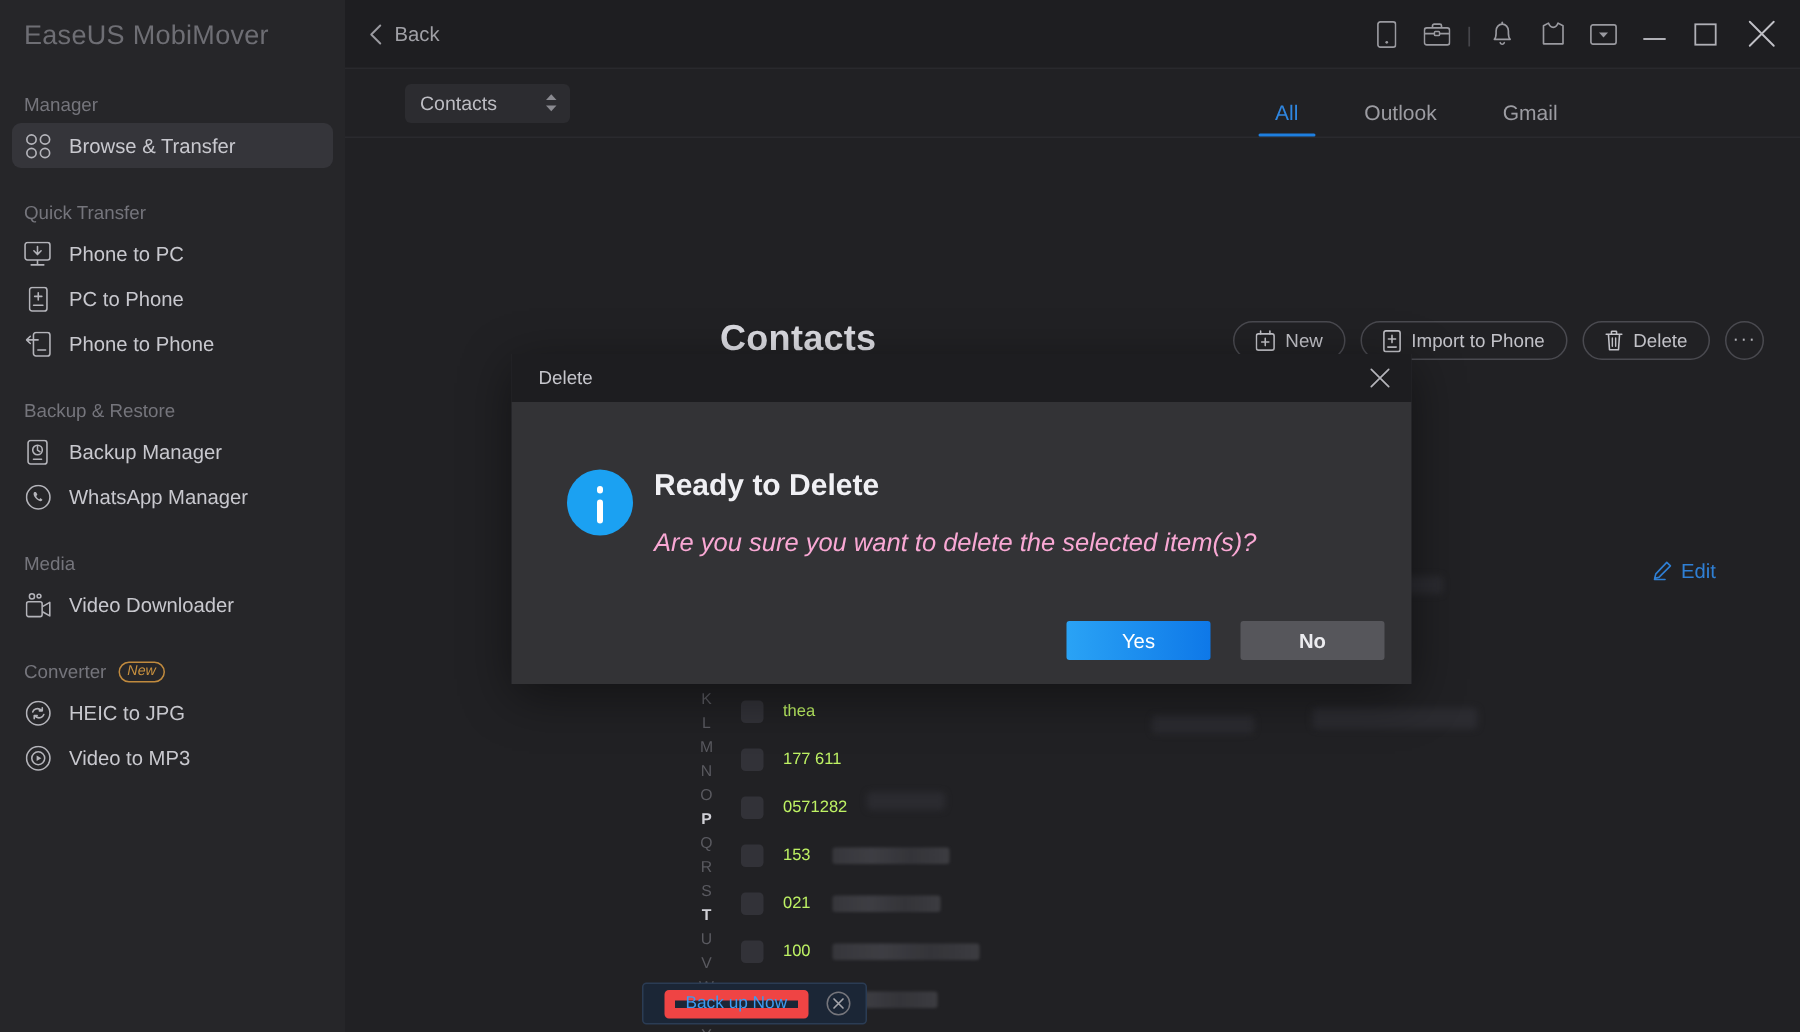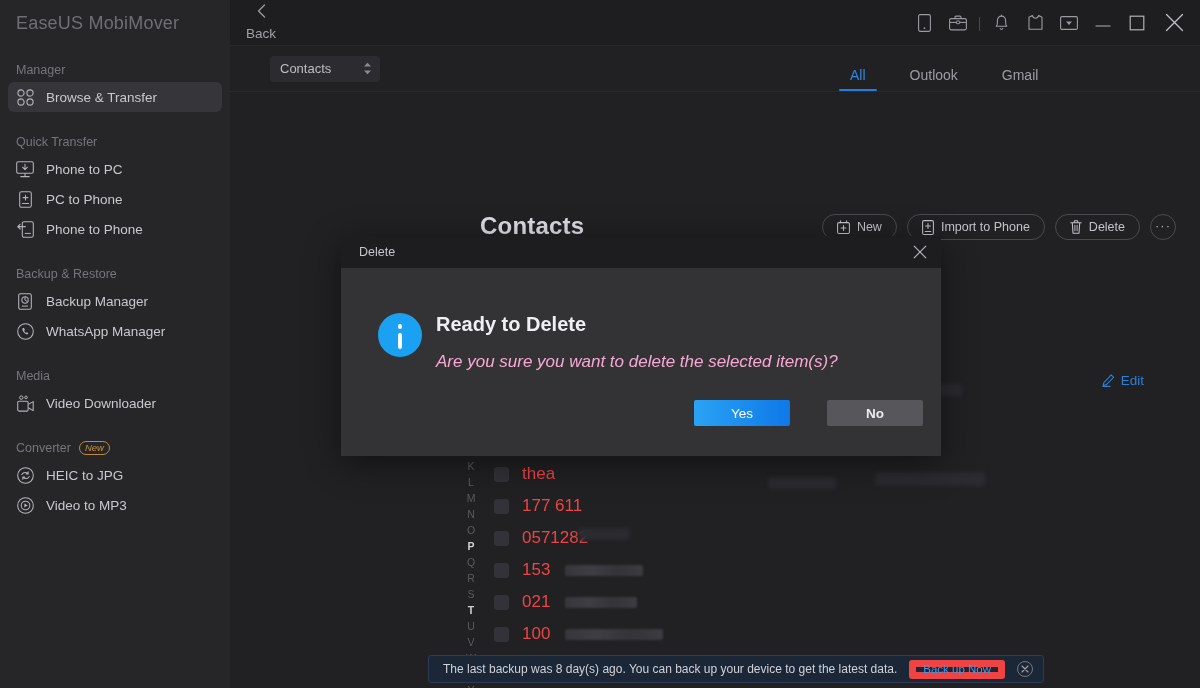--- a/index.html
+++ b/index.html
@@ -53,21 +53,21 @@
   
   .main { flex: 1 1 auto; display: flex; flex-direction: column; position: relative; background: #212124; }
 
   
   .titlebar {
     height: 46px; flex: 0 0 46px;
     background: #1e1e21;
     display: flex; align-items: center;
     border-bottom: 1px solid #29292d;
   }
-  .back-btn { display: flex; align-items: center; gap: 8px; padding-left: 16px; color: #a0a0a6; font-size: 13.5px; cursor: default; flex-direction: column; }
+  .back-btn { display: flex; align-items: center; gap: 8px; padding-left: 16px; color: #a0a0a6; font-size: 13.5px; cursor: default; }
   .titlebar-spacer { flex: 1 1 auto; }
   .win-icons { display: flex; align-items: center; gap: 0px; padding-right: 6px; }
   .win-ico { width: 34px; height: 40px; display: flex; align-items: center; justify-content: center; color: #9a9aa0; }
   .win-ico.sep { width: 9px; color: #46464b; font-size: 14px; }
   .win-ico.close { width: 40px; }
 
   
   .tabbar {
     height: 46px; flex: 0 0 46px;
     background: #212124;
@@ -138,21 +138,21 @@
     height: 32px; display: flex; align-items: center; gap: 13px;
     padding-left: 8px; border-radius: 4px;
   }
   .contact-row.hover { background: #2a2a2e; }
   .cbox {
     width: 15px; height: 15px; border-radius: 3px; flex: 0 0 15px;
     background: #323238; display: flex; align-items: center; justify-content: center;
   }
   .cbox.checked { background: #1e86e8; }
   .cbox svg { display: block; }
-  .cname { font-size: 17px; color: #ef4444; white-space: nowrap; }
+  .cname { font-size: 11px; color: #bef264; white-space: nowrap; }
   .redact {
     display: inline-block; height: 11px; border-radius: 2px;
     background: linear-gradient(90deg,#3b3b40,#434349,#38383d,#414146);
     vertical-align: middle; margin-left: 2px; opacity: .85;
     filter: blur(1.1px);
   }
 
   
   .ghost-avatar {
     position: absolute; left: 608px; top: 272px;
@@ -192,21 +192,21 @@
   .dlg-icon {
     position: absolute; left: 37px; top: 45px;
     width: 44px; height: 44px; border-radius: 50%;
     background: #1ba1f2;
     display: flex; align-items: center; justify-content: center;
   }
   .dlg-icon .bar { position:absolute; width:4px; height:16px; background:#fff; border-radius:2px; top:20px; }
   .dlg-icon .dot { position:absolute; width:4.5px; height:4.5px; background:#fff; border-radius:50%; top:11px; }
   .dlg-heading { position: absolute; left: 95px; top: 45px; font-size: 20px; font-weight: bold; color: #f0f0f4; }
   .dlg-msg { position: absolute; left: 95px; top: 84px; font-size: 17px; color: #f9a8d4; font-style: italic; }
-  .dlg-buttons { position: absolute; right: 18px; bottom: 30px; display: flex; gap: 37px; margin-left: 37px; }
+  .dlg-buttons { position: absolute; right: 18px; bottom: 16px; display: flex; gap: 20px; margin-left: 37px; }
   .btn-yes {
     width: 96px; height: 26px; border: none; border-radius: 2px;
     background: linear-gradient(90deg,#2aa3f5 0%, #0e78e8 100%);
     color: #fff; font-size: 13.5px; font-family: inherit;
     display: flex; align-items: center; justify-content: center;
   }
   .btn-no {
     width: 96px; height: 26px; border: none; border-radius: 2px;
     background: #56565b; color: #ececf0; font-size: 13.5px; font-family: inherit;
     display: flex; align-items: center; justify-content: center; font-weight: bold;
@@ -613,21 +613,20 @@
       <div class="dlg-heading">Ready to Delete</div>
       <div class="dlg-msg">Are you sure you want to delete the selected item(s)?</div>
       <div class="dlg-buttons">
         <button class="btn-yes">Yes</button>
         <button class="btn-no">No</button>
       </div>
     </div>
   </div>
 
   <div class="toast">
-    <span class="toast-text">The last backup was 8 day(s) ago. You can back up your device to get the latest data.</span>
     <span class="toast-btn">Back up Now</span>
     <span class="toast-close">
       <svg width="8" height="8" viewBox="0 0 8 8">
         <path d="M1 1L7 7M7 1L1 7" stroke="#a4a4aa" stroke-width="1.1" stroke-linecap="round"></path>
       </svg>
     </span>
   </div>
 
 </div>
 

